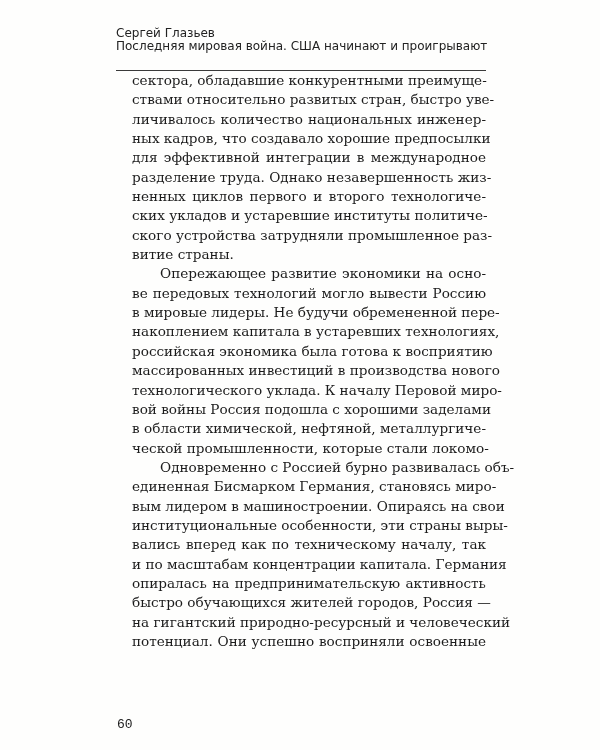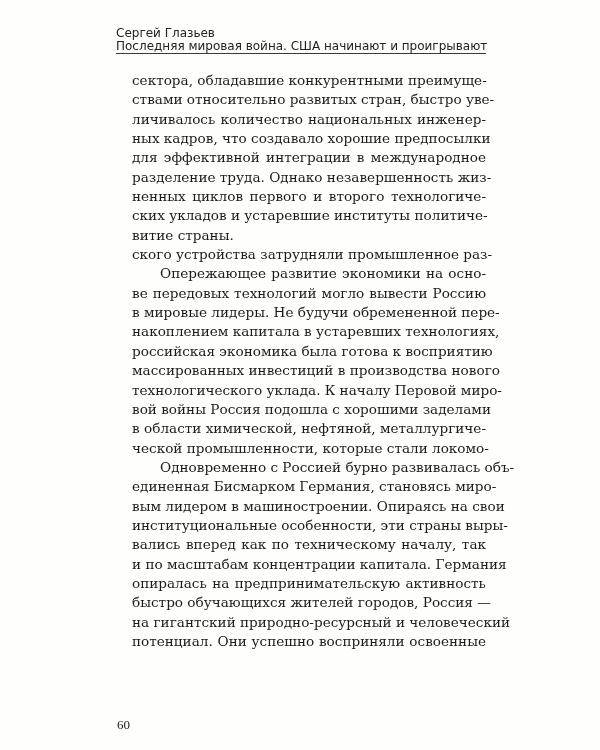--- a/index.html
+++ b/index.html
@@ -30,21 +30,21 @@
     line-height: 12.5px;
     color: #222;
   }
   .running-head .author {
     display: block;
     font-weight: normal;
   }
   .running-head .book-title {
     display: block;
     border-bottom: 1px solid #3a3a3a;
-    padding-bottom: 1px;
+    padding-bottom: 18px;
     white-space: nowrap;
   }
   .body-text {
     position: absolute;
     left: 116px;
     top: 71px;
     width: 370px;
     font-family: "DejaVu Serif", serif;
     font-size: 13.6px;
     line-height: 19.35px;
@@ -61,21 +61,21 @@
   .line.last {
     text-align-last: left;
   }
   .line.indent {
     padding-left: 28px;
   }
   .folio {
     position: absolute;
     left: 117px;
     top: 717px;
-    font-family: Liberation Serif, serif;
+    font-family: Liberation Mono, monospace;
     font-size: 13px;
     color: #1b1b1b;
   }
 </style>
 </head>
 <body>
 
 <div class="page">
 
   <div class="running-head">
@@ -87,22 +87,22 @@
 
     <div>
       <span class="line">сектора, обладавшие конкурентными преимуще-</span>
       <span class="line">ствами относительно развитых стран, быстро уве-</span>
       <span class="line">личивалось количество национальных инженер-</span>
       <span class="line">ных кадров, что создавало хорошие предпосылки</span>
       <span class="line">для эффективной интеграции в международное</span>
       <span class="line">разделение труда. Однако незавершенность жиз-</span>
       <span class="line">ненных циклов первого и второго технологиче-</span>
       <span class="line">ских укладов и устаревшие институты политиче-</span>
+      <span class="line">ского устройства затрудняли промышленное раз-</span>
       <span class="line last">витие страны.</span>
-      <span class="line">ского устройства затрудняли промышленное раз-</span>
     </div>
 
     <div>
       <span class="line indent">Опережающее развитие экономики на осно-</span>
       <span class="line">ве передовых технологий могло вывести Россию</span>
       <span class="line">в мировые лидеры. Не будучи обремененной пере-</span>
       <span class="line">накоплением капитала в устаревших технологиях,</span>
       <span class="line">российская экономика была готова к восприятию</span>
       <span class="line">массированных инвестиций в производства нового</span>
       <span class="line">технологического уклада. К началу Перовой миро-</span>

